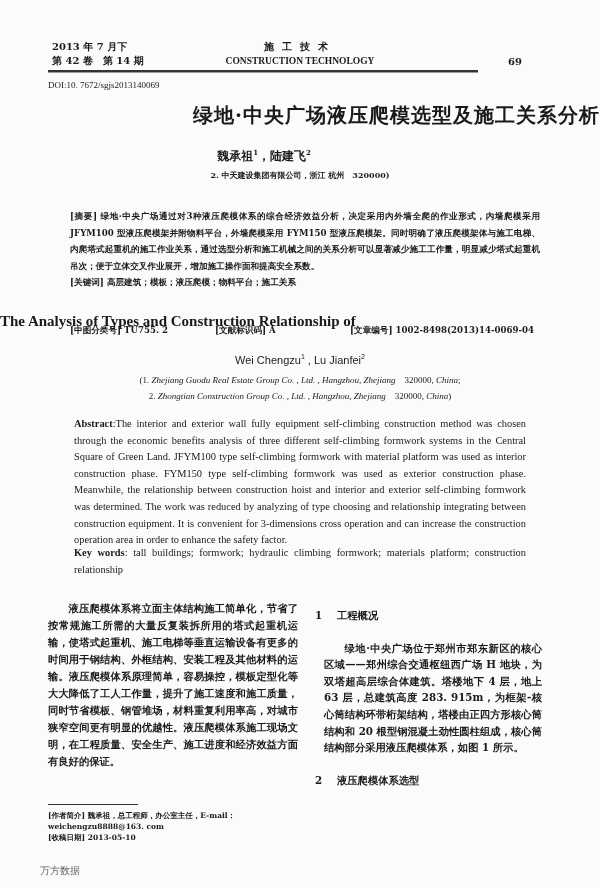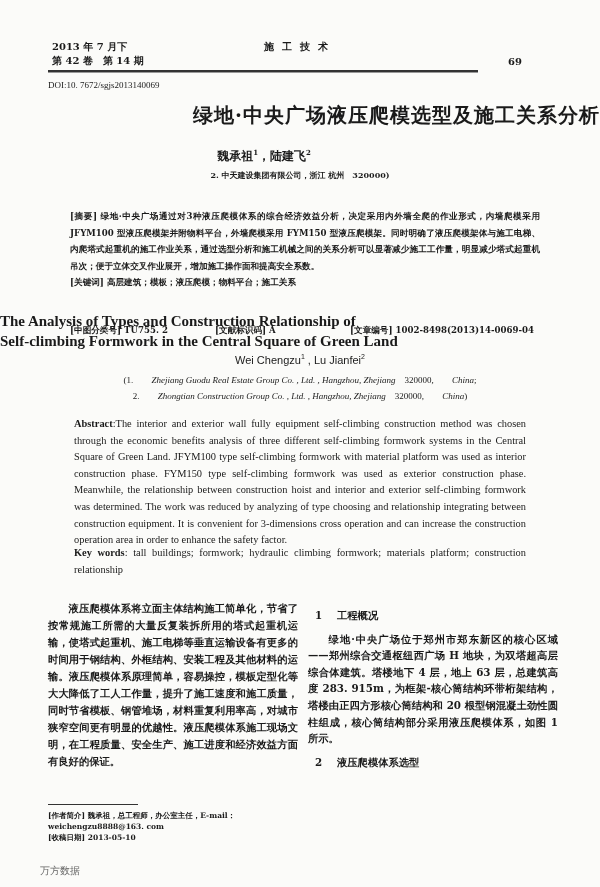--- a/index.html
+++ b/index.html
@@ -19,43 +19,44 @@
     .title-cn { left: 0; width: 600px; top: 102px; text-align: right; font-size: 20px; font-weight: bold; letter-spacing: 1px; }
     .authors-cn { left: 0; width: 528px; top: 148px; text-align: center; font-size: 12px; font-weight: bold; }
     .authors-cn sup, .authors-en sup { font-size: 7px; }
     .aff-cn { left: 0; width: 600px; top: 168px; text-align: center; font-size: 8px; line-height: 15px; font-weight: bold; }
     .abstract-cn { left: 70px; width: 470px; top: 208px; font-size: 8.6px; line-height: 16.5px; font-weight: bold; text-align: justify; }
     .meta-line { left: 70px; top: 289px; font-size: 8.6px; font-weight: bold; width: 470px; }
     .meta-line span { display: inline-block; }
     .title-en { left: 0; width: 600px; top: 311px; text-align: left; font-family: "Liberation Serif", serif; font-size: 15px; line-height: 20px; font-weight: bold; }
     .authors-en { left: 0; width: 600px; top: 353px; text-align: center; font-family: "Liberation Sans", sans-serif; font-size: 11px; }
     .aff-en { left: 0; width: 600px; top: 372px; text-align: center; font-family: "Liberation Serif", serif; font-size: 9px; line-height: 16px; }
-    .aff-en i { font-style: italic; margin-left: 16px; }
+    .aff-en i { font-style: italic; }
     .abstract-en { left: 74px; width: 452px; top: 416px; font-family: "Liberation Serif", serif; font-size: 10.4px; line-height: 16.6px; text-align: justify; }
     .abstract-en b { font-weight: bold; }
     .keywords-en { left: 74px; width: 452px; top: 545px; font-family: "Liberation Serif", serif; font-size: 10.4px; line-height: 16.6px; text-align: justify; text-align-last: left; }
     .col-left { left: 48px; width: 250px; top: 600px; font-size: 10.3px; line-height: 17px; font-weight: bold; text-align: justify; }
     .col-left p { margin: 0; text-indent: 2em; }
     .col-right { left: 308px; width: 250px; top: 600px; font-size: 10.3px; line-height: 16.6px; font-weight: bold; text-align: justify; }
-    .col-right p { margin: 0; text-indent: 2em; }
+    .col-right p { margin: 16px; text-indent: 2em; }
     .col-right h3 { margin: 7px; font-size: 10.3px; font-weight: bold; text-indent: 0; }
     .col-right h3 .num { display: inline-block; width: 22px; }
     .footnote-rule { left: 48px; top: 804px; width: 90px; height: 1px; background: #333; }
     .footnote { left: 48px; width: 250px; top: 810px; font-size: 7.5px; line-height: 11px; font-weight: bold; }
     .watermark { left: 40px; top: 864px; font-family: "DejaVu Sans", sans-serif; font-size: 10px; color: #666; }
   </style>
 </head>
 <body>
 
 <div class="abs hdr-left">
   <div>2013 年 7 月下</div>
   <div>第 42 卷　第 14 期</div>
 </div>
 <div class="abs hdr-center">
   <div class="cn">施工技术</div>
+  <div class="en">CONSTRUCTION TECHNOLOGY</div>
 </div>
 <div class="abs hdr-page">69</div>
 <div class="abs hdr-rule" style="width:430px;"></div>
 
 <div class="abs doi">DOI:10. 7672/sgjs2013140069</div>
 
 <div class="abs title-cn">绿地·中央广场液压爬模选型及施工关系分析</div>
 <div class="abs authors-cn">
   <span>魏承祖</span><sup>1</sup><span>，</span><span>陆建飞</span><sup>2</sup>
 </div>
@@ -71,21 +72,20 @@
     <span>高层建筑；模板；液压爬模；物料平台；施工关系</span>
   </div>
 </div>
 
 <div class="abs meta-line">
   <span style="width:145px;"><span>[中图分类号]</span> <span>TU755. 2</span></span><span style="width:135px;margin-top:36px;"><span>[文献标识码]</span> <span>A</span></span><span><span>[文章编号]</span> <span>1002-8498(2013)14-0069-04</span></span>
 </div>
 
 <div class="abs title-en">
   <div>The Analysis of Types and Construction Relationship of</div>
-  <div>Self-climbing Formwork in the Central Square of Green Land</div>
 </div>
 <div class="abs authors-en">
   <span>Wei Chengzu</span><sup>1</sup><span> , </span><span>Lu Jianfei</span><sup>2</sup>
 </div>
 <div class="abs aff-en">
   <div><span>(1. </span><i>Zhejiang Guodu Real Estate Group Co. , Ltd. , Hangzhou, Zhejiang</i><span>　320000, </span><i>China</i><span>;</span></div>
   <div><span>2. </span><i>Zhongtian Construction Group Co. , Ltd. , Hangzhou, Zhejiang</i><span>　320000, </span><i>China</i><span>)</span></div>
 </div>
 
 <div class="abs abstract-en">

